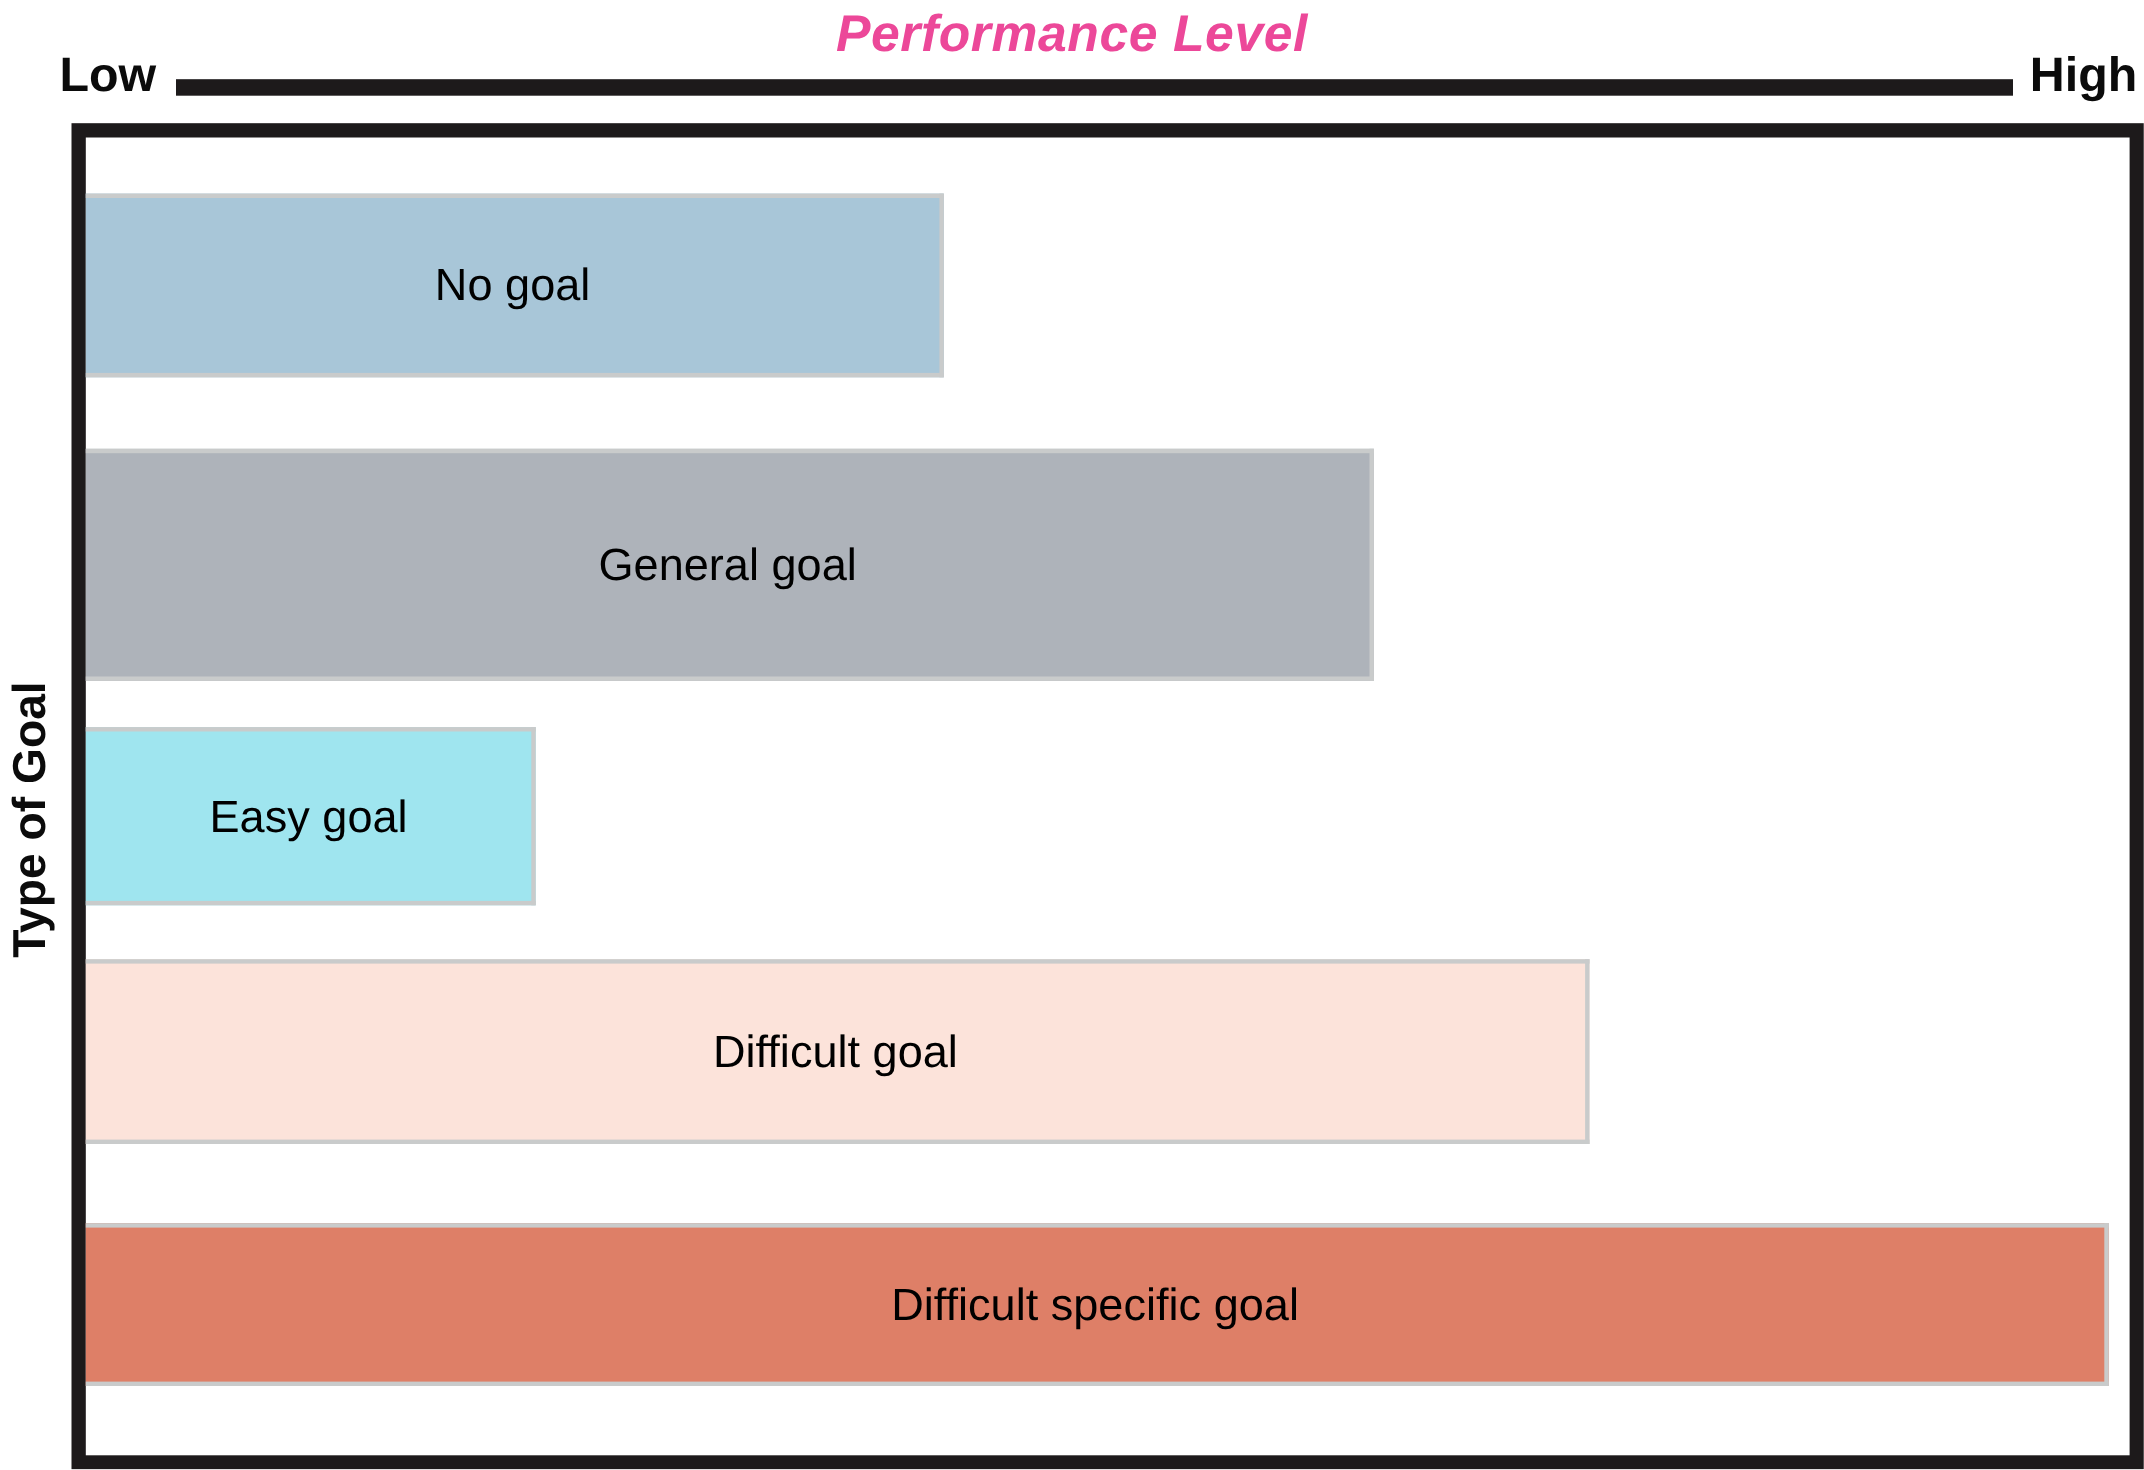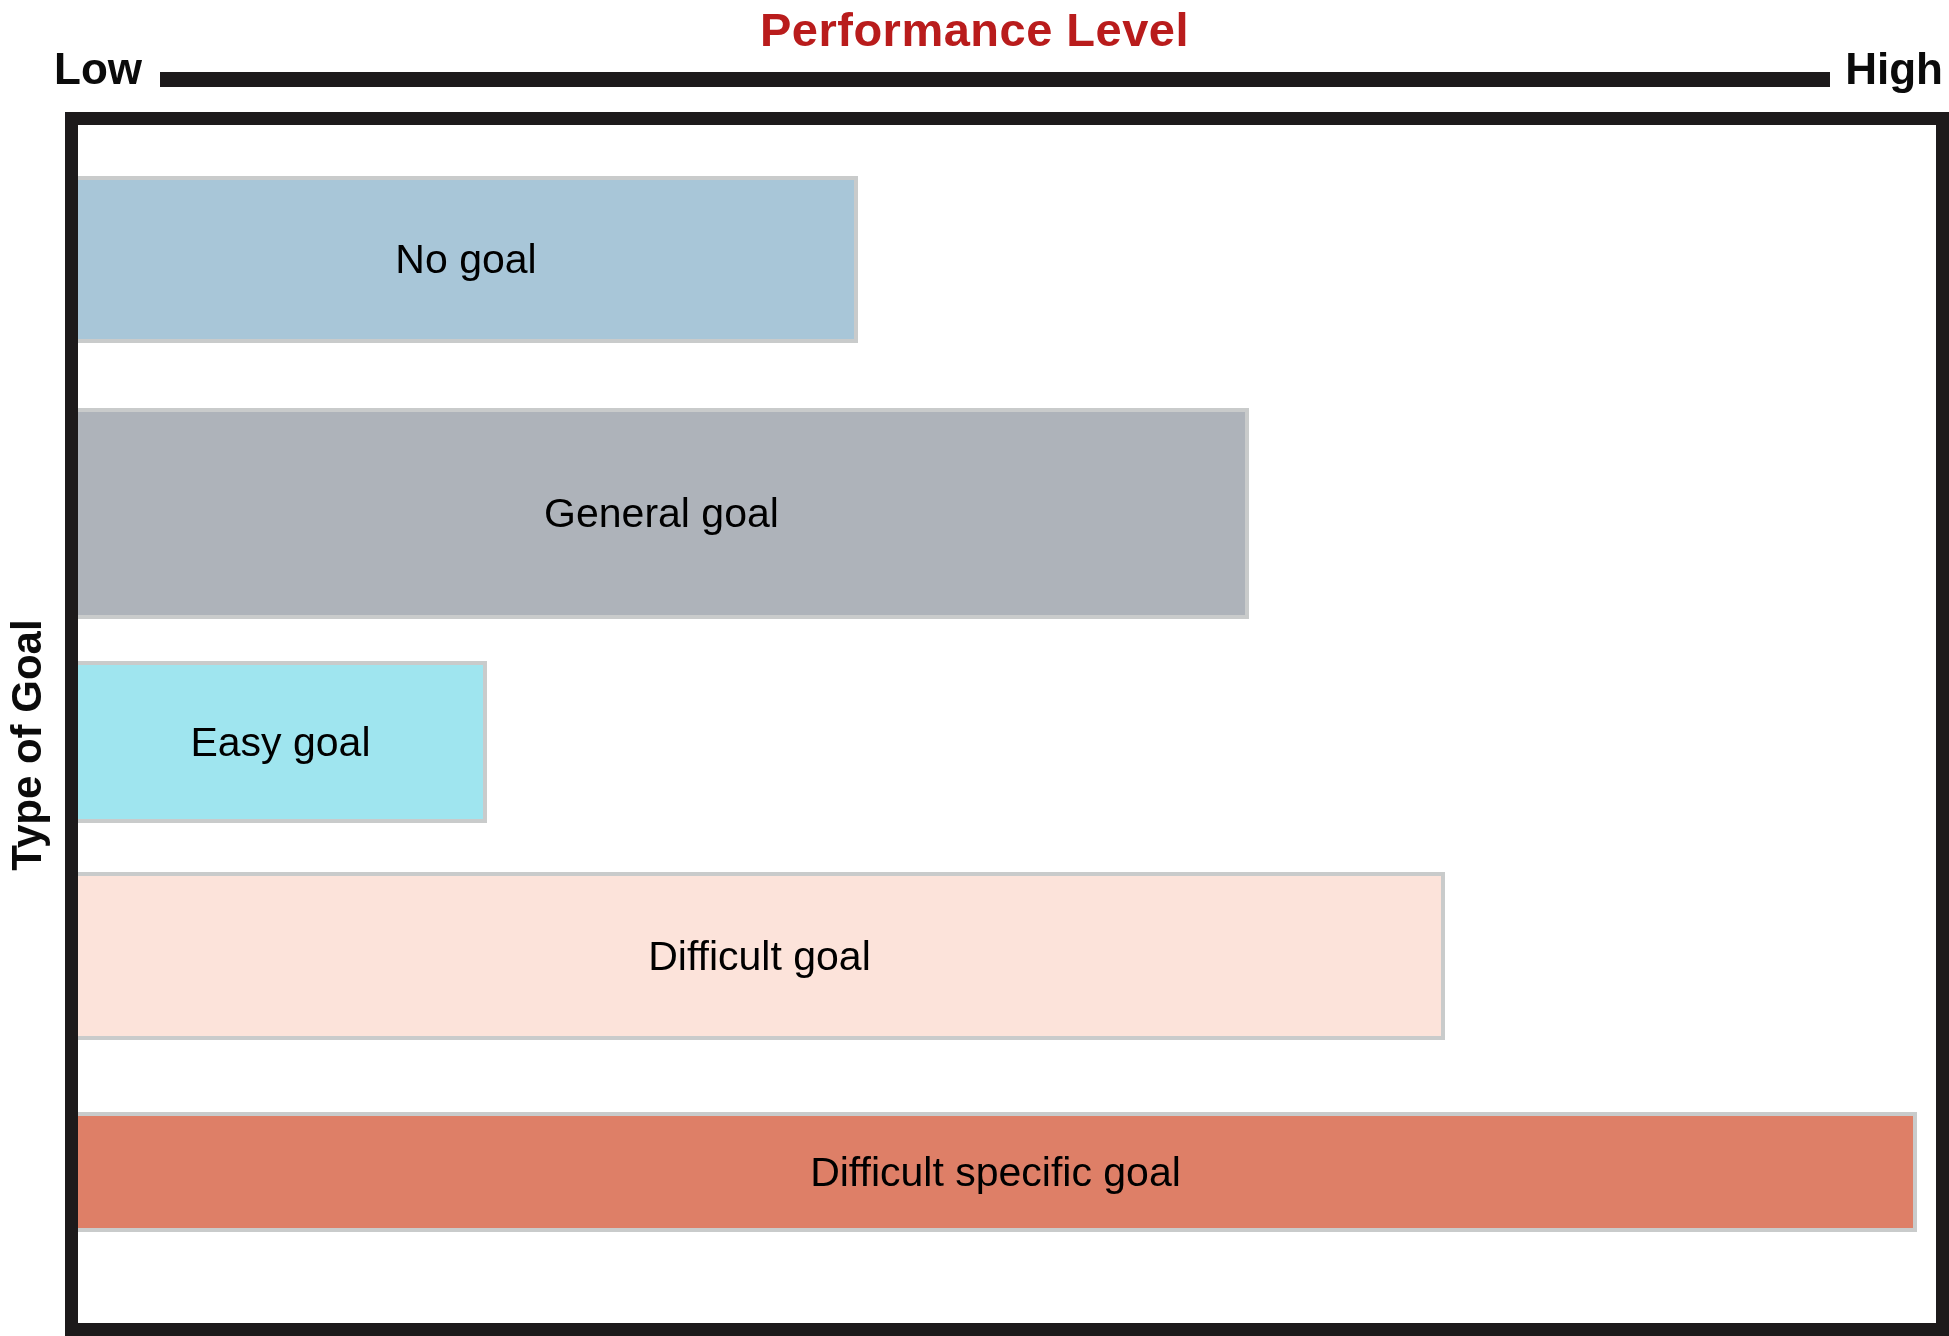--- a/index.html
+++ b/index.html
@@ -14,21 +14,22 @@
   }
 
   
   .chart-title {
     position: absolute;
     left: 0; right: 0; top: 2px;
     text-align: center;
     font-size: 47px;
     font-weight: bold;
     letter-spacing: 0.5px;
-    color: #b91c1c;
+    color: #ec4899;
+    font-style: italic;
   }
   .axis-end-label {
     position: absolute;
     top: 44px;
     font-size: 44px;
     font-weight: bold;
     color: #0b0b0b;
   }
   #low-label  { left: 54px; }
   #high-label { right: 6px; }
@@ -107,18 +108,18 @@
       </div>
       <div class="bar" style="top: 408px; height: 211px; width: 1171px; background: rgb(174, 179, 186);">
         <span class="bar-label">General goal</span>
       </div>
       <div class="bar" style="top: 645px; height: 162px; width: 409px; background: rgb(159, 229, 239); margin-top: 16px;">
         <span class="bar-label">Easy goal</span>
       </div>
       <div class="bar" style="top: 872px; height: 168px; width: 1367px; background: rgb(252, 227, 218);">
         <span class="bar-label">Difficult goal</span>
       </div>
-      <div class="bar" style="top: 1112px; height: 120px; width: 1839px; background: rgb(222, 127, 103);">
+      <div class="bar" style="top: 1112px; height: 148px; width: 1839px; background: rgb(222, 127, 103);">
         <span class="bar-label">Difficult specific goal</span>
       </div>
     </div>
 
 </div>
 
 </body></html>

